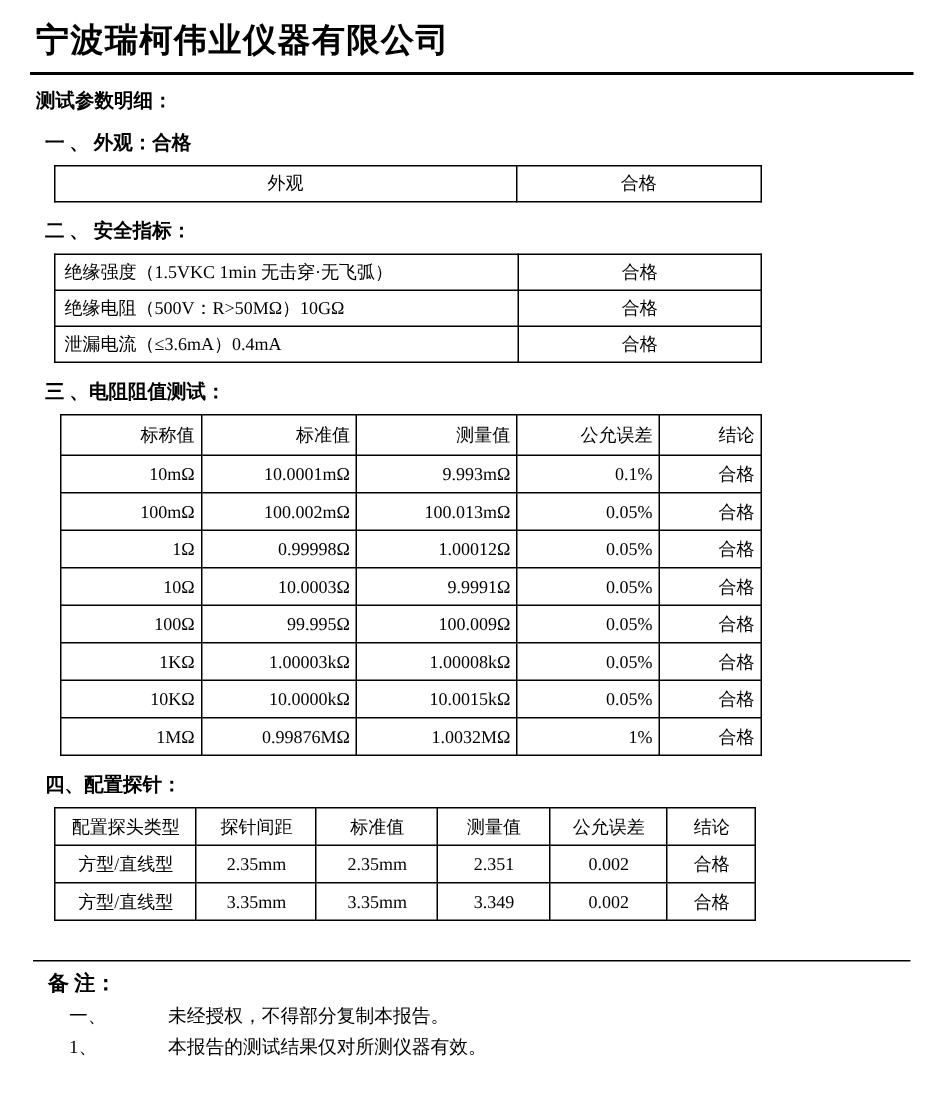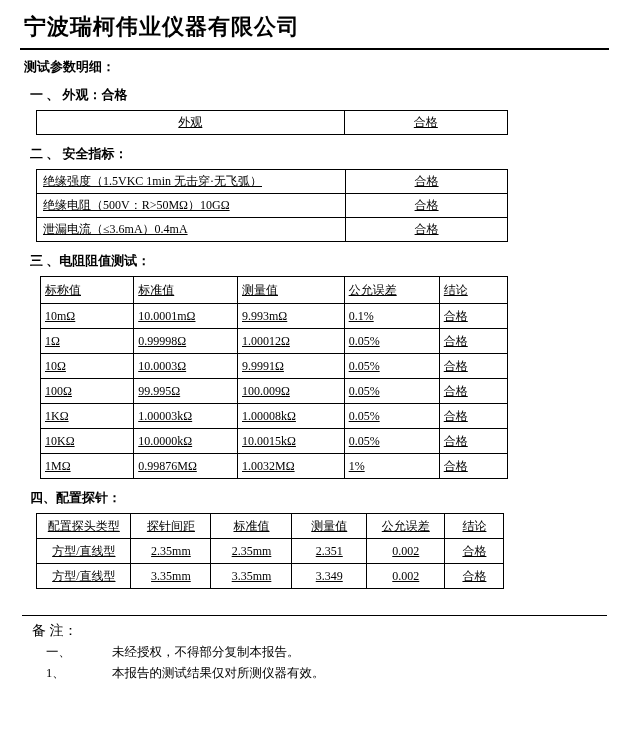--- a/index.html
+++ b/index.html
@@ -56,21 +56,20 @@
     font-size: 13px;
     font-weight: bold;
     margin: 10px 0 6px 12px;
   }
   
   table {
     border-collapse: collapse;
     font-size: 12px;
     margin-left: 18px;
     background: #fff;
-    text-decoration: underline;
   }
   table td, table th {
     border: 1px solid #000;
     padding: 3px 4px;
     font-weight: normal;
     font-family: "Liberation Serif", "DejaVu Serif", serif;
   }
   .t-appearance {
     width: 472px;
     margin-left: 18px;
@@ -91,21 +90,21 @@
   }
   .t-safety td.c1 { width: 310px; text-align: left; padding-left: 6px; }
   .t-safety td.c2 { width: 160px; text-align: center; }
 
   .t-res {
     width: 468px;
     margin-left: 22px;
   }
   .t-res td {
     height: 18px;
-    text-align: left;
+    text-align: right;
   }
   .t-res td.c1 { width: 92px; }
   .t-res td.c2 { width: 100px; }
   .t-res td.c3 { width: 104px; }
   .t-res td.c4 { width: 94px; }
   .t-res td.c5 { width: 66px; }
   .t-res .hdr td { height: 20px; }
 
   .note-line {
     font-size: 12.5px;
@@ -128,21 +127,21 @@
   .t-probe td.p5 { width: 78px; }
   .t-probe td.p6 { width: 58px; }
 
   
   .footer-rule {
     border-bottom: 1px solid #000;
     margin: 26px 4px 6px 4px;
   }
   .remark-title {
     font-size: 14px;
-    font-weight: normal;
+    font-weight: bold;
     margin: 4px 0 2px 14px;
   }
   .remark-list {
     margin: 2px 0 0 0;
     padding: 0;
     list-style: none;
     font-size: 12.5px;
   }
   .remark-list li {
     display: flex;
@@ -207,20 +206,27 @@
         <td class="c2">标准值</td>
         <td class="c3">测量值</td>
         <td class="c4">公允误差</td>
         <td class="c5">结论</td>
       </tr>
       <tr>
         <td class="c1">10mΩ</td>
         <td class="c2">10.0001mΩ</td>
         <td class="c3">9.993mΩ</td>
         <td class="c4">0.1%</td>
+        <td class="c5">合格</td>
+      </tr>
+      <tr>
+        <td class="c1">100mΩ</td>
+        <td class="c2">100.002mΩ</td>
+        <td class="c3">100.013mΩ</td>
+        <td class="c4">0.05%</td>
         <td class="c5">合格</td>
       </tr>
       <tr>
         <td class="c1">1Ω</td>
         <td class="c2">0.99998Ω</td>
         <td class="c3">1.00012Ω</td>
         <td class="c4">0.05%</td>
         <td class="c5">合格</td>
       </tr>
       <tr>

